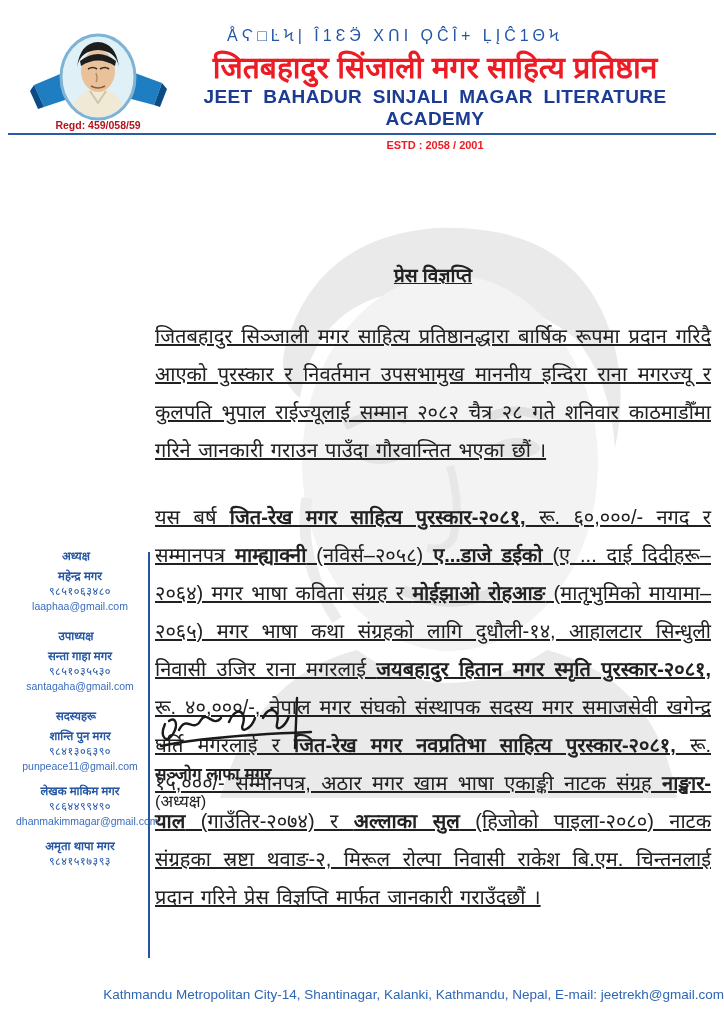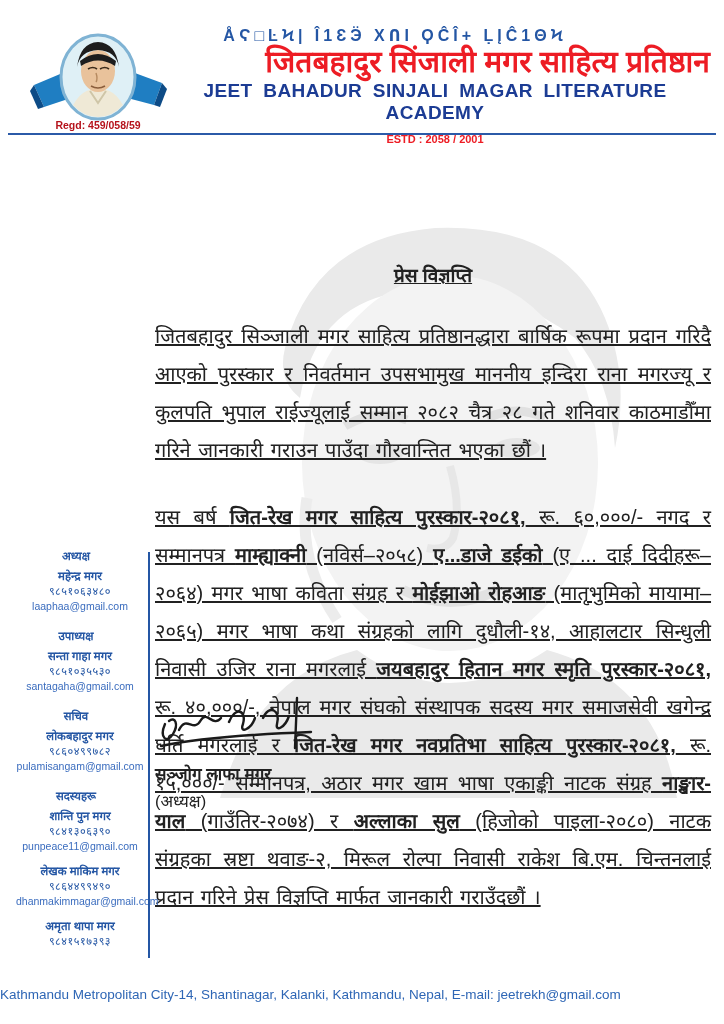--- a/index.html
+++ b/index.html
@@ -9,23 +9,23 @@
     background:#ffffff; overflow:hidden;
     font-family:"Liberation Sans","DejaVu Sans",sans-serif;
     color:#212121;
   }
   
   .header { position:absolute; top:0; left:0; width:724px; height:133px; background:#fff; z-index:3; }
   .logo-wrap { position:absolute; left:28px; top:33px; width:140px; height:88px; }
   .regd { position:absolute; left:18px; top:119px; width:160px; text-align:center;
           color:#b5121b; font-weight:bold; font-size:10.5px; }
   .header-center { position:absolute; left:160px; right:14px; top:26px; text-align:center; }
-  .akkha { font-size:16px; font-weight:bold; letter-spacing:4px; color:#2456a4;
-           transform:translateX(-40px); margin-bottom:0; }
-  .title-np { color:#ed1c24; font-weight:bold; font-size:30px; line-height:1.1; margin-bottom:2px;text-align:right; }
+  .akkha { font-size:16px; font-weight:normal; letter-spacing:4px; color:#2456a4;
+           transform:translateX(-40px); margin-bottom:6px; }
+  .title-np { color:#ed1c24; font-weight:bold; font-size:30px; line-height:1.1; margin-bottom:2px; }
   .title-en { color:#1c3c94; font-weight:bold; font-size:19px; letter-spacing:.4px; word-spacing:5px;text-align:center; }
   .estd { color:#ed1c24; font-weight:bold; font-size:11px; margin-top:9px;text-align:center; }
   .header-rule { position:absolute; left:8px; right:8px; top:133px; height:2px; background:#2b5aa8; z-index:3; }
   
   .watermark { position:absolute; left:165px; top:198px; width:550px; height:600px; z-index:0; }
   
   .date-line { position:absolute; left:155px; width:556px; top:188px; text-align:right;
                padding-right:70px; font-size:16.5px; z-index:2; }
   .main { position:absolute; left:155px; width:556px; top:262px; z-index:2;text-decoration:underline; }
   .press-title { text-align:center; font-weight:bold; font-size:19px; }
@@ -41,21 +41,21 @@
               color:#2456a4; z-index:2; }
   .side-divider { position:absolute; left:148px; top:552px; width:2px; height:406px;
                   background:#2456a4; z-index:2; }
   .side-group { margin-bottom:15px; }
   .side-heading { font-size:11.5px; font-weight:bold; margin-bottom:6px; }
   .side-person { margin-bottom:11px;margin-left:8px; }
   .side-name { font-size:11.5px; font-weight:bold; line-height:15px; }
   .side-phone { font-size:11px; line-height:15px; letter-spacing:.5px; }
   .side-email { font-size:10.5px; line-height:14px; color:#3a6cbe; }
   
-  .footer { position:absolute; left:0; right:0; bottom:22px; text-align:left;
+  .footer { position:absolute; left:0; right:0; bottom:22px; text-align:right;
             color:#2e66b5; font-size:13.5px; z-index:2; }
 </style>
 </head>
 <body>
 
 <div class="page">
 
   <svg class="watermark" viewBox="0 0 550 600" aria-hidden="true">
     <g>
       <path d="M120,150 Q150,40 270,30 Q400,25 440,120 Q465,180 450,250 Q445,180 410,140 Q330,80 230,95 Q150,110 135,200 Q112,182 120,150 Z" fill="#eaeaea"></path>
@@ -146,29 +146,20 @@
   <div class="side-group">
     <div class="side-heading">उपाध्यक्ष</div>
 
   <div class="side-person">
     <div class="side-name">सन्ता गाहा मगर</div>
     <div class="side-phone">९८५१०३५५३०</div>
     <div class="side-email">santagaha@gmail.com</div>
   </div>
 </div>
 
-  <div class="side-group">
-    <div class="side-heading">सचिव</div>
-
-  <div class="side-person">
-    <div class="side-name">लोकबहादुर मगर</div>
-    <div class="side-phone">९८६०४९९७८२</div>
-    <div class="side-email">pulamisangam@gmail.com</div>
-  </div>
-</div>
 
 
   <div class="side-group">
     <div class="side-heading">सदस्यहरू</div>
 
   <div class="side-person">
     <div class="side-name">शान्ति पुन मगर</div>
     <div class="side-phone">९८४१३०६३९०</div>
     <div class="side-email">punpeace11@gmail.com</div>
   </div>

